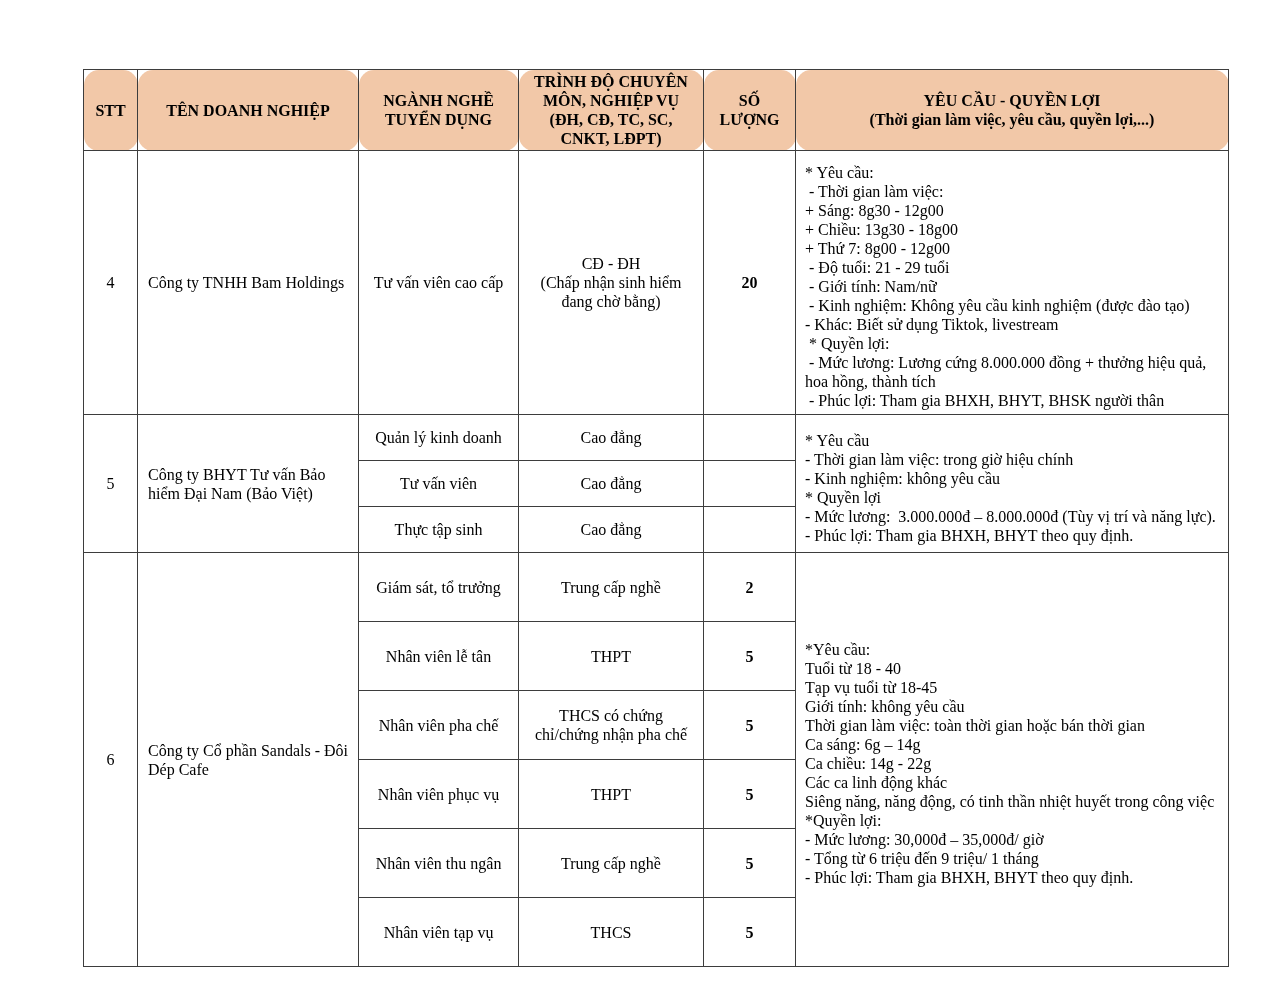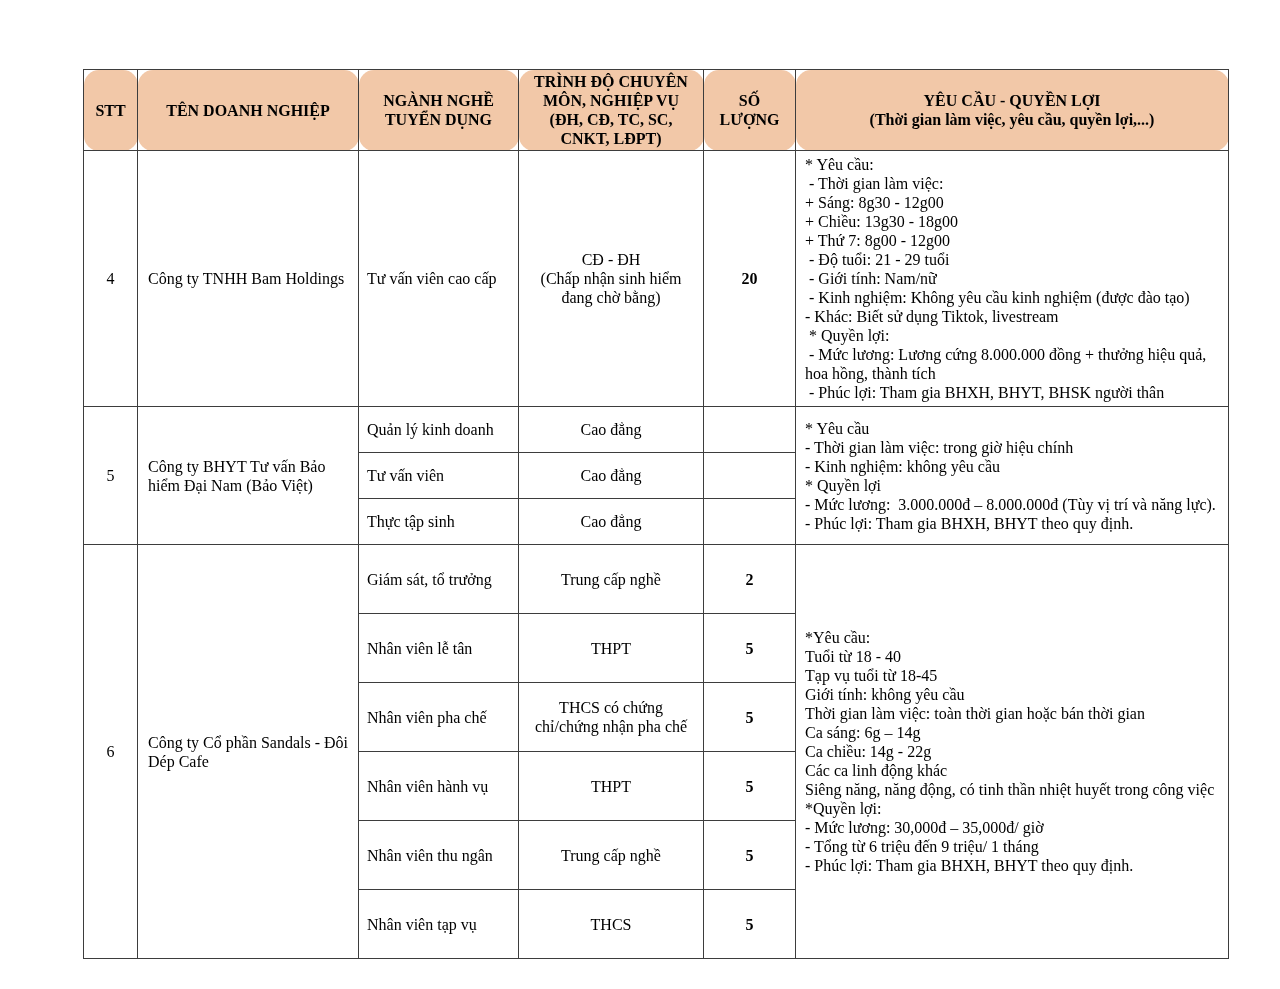--- a/index.html
+++ b/index.html
@@ -46,40 +46,40 @@
   .c-stt {
     text-align: center;
     vertical-align: middle;
   }
   .c-company {
     text-align: left;
     vertical-align: middle;
     padding: 20px 10px;
   }
   .c-job {
-    text-align: left;
+    text-align: center;
     vertical-align: middle;
     padding: 4px 8px;
   }
   .c-qual {
     text-align: center;
     vertical-align: middle;
     white-space: pre-line;
     padding: 4px 6px;
   }
   .c-qty {
     text-align: center;
     vertical-align: middle;
     font-weight: bold;
   }
   .c-req {
     text-align: left;
     vertical-align: middle;
     white-space: pre-wrap;
-    padding: 4px 8px 4px 9px;
+    padding: 12px 8px 4px 9px;
   }
 </style>
 </head>
 <body>
 
 <div class="page">
   <table class="job-table">
     <colgroup>
       <col style="width:54px">
       <col style="width:221px">
@@ -176,21 +176,21 @@
       <td class="c-qual">THPT</td>
       <td class="c-qty">5</td>
     </tr>
     <tr class="tr-sub6">
       <td class="c-job">Nhân viên pha chế</td>
       <td class="c-qual">THCS có chứng
 chỉ/chứng nhận pha chế</td>
       <td class="c-qty">5</td>
     </tr>
     <tr class="tr-sub6">
-      <td class="c-job">Nhân viên hành vụ</td>
+      <td class="c-job">Nhân viên phục vụ</td>
       <td class="c-qual">THPT</td>
       <td class="c-qty">5</td>
     </tr>
     <tr class="tr-sub6">
       <td class="c-job">Nhân viên thu ngân</td>
       <td class="c-qual">Trung cấp nghề</td>
       <td class="c-qty">5</td>
     </tr>
     <tr class="tr-sub6">
       <td class="c-job">Nhân viên tạp vụ</td>

